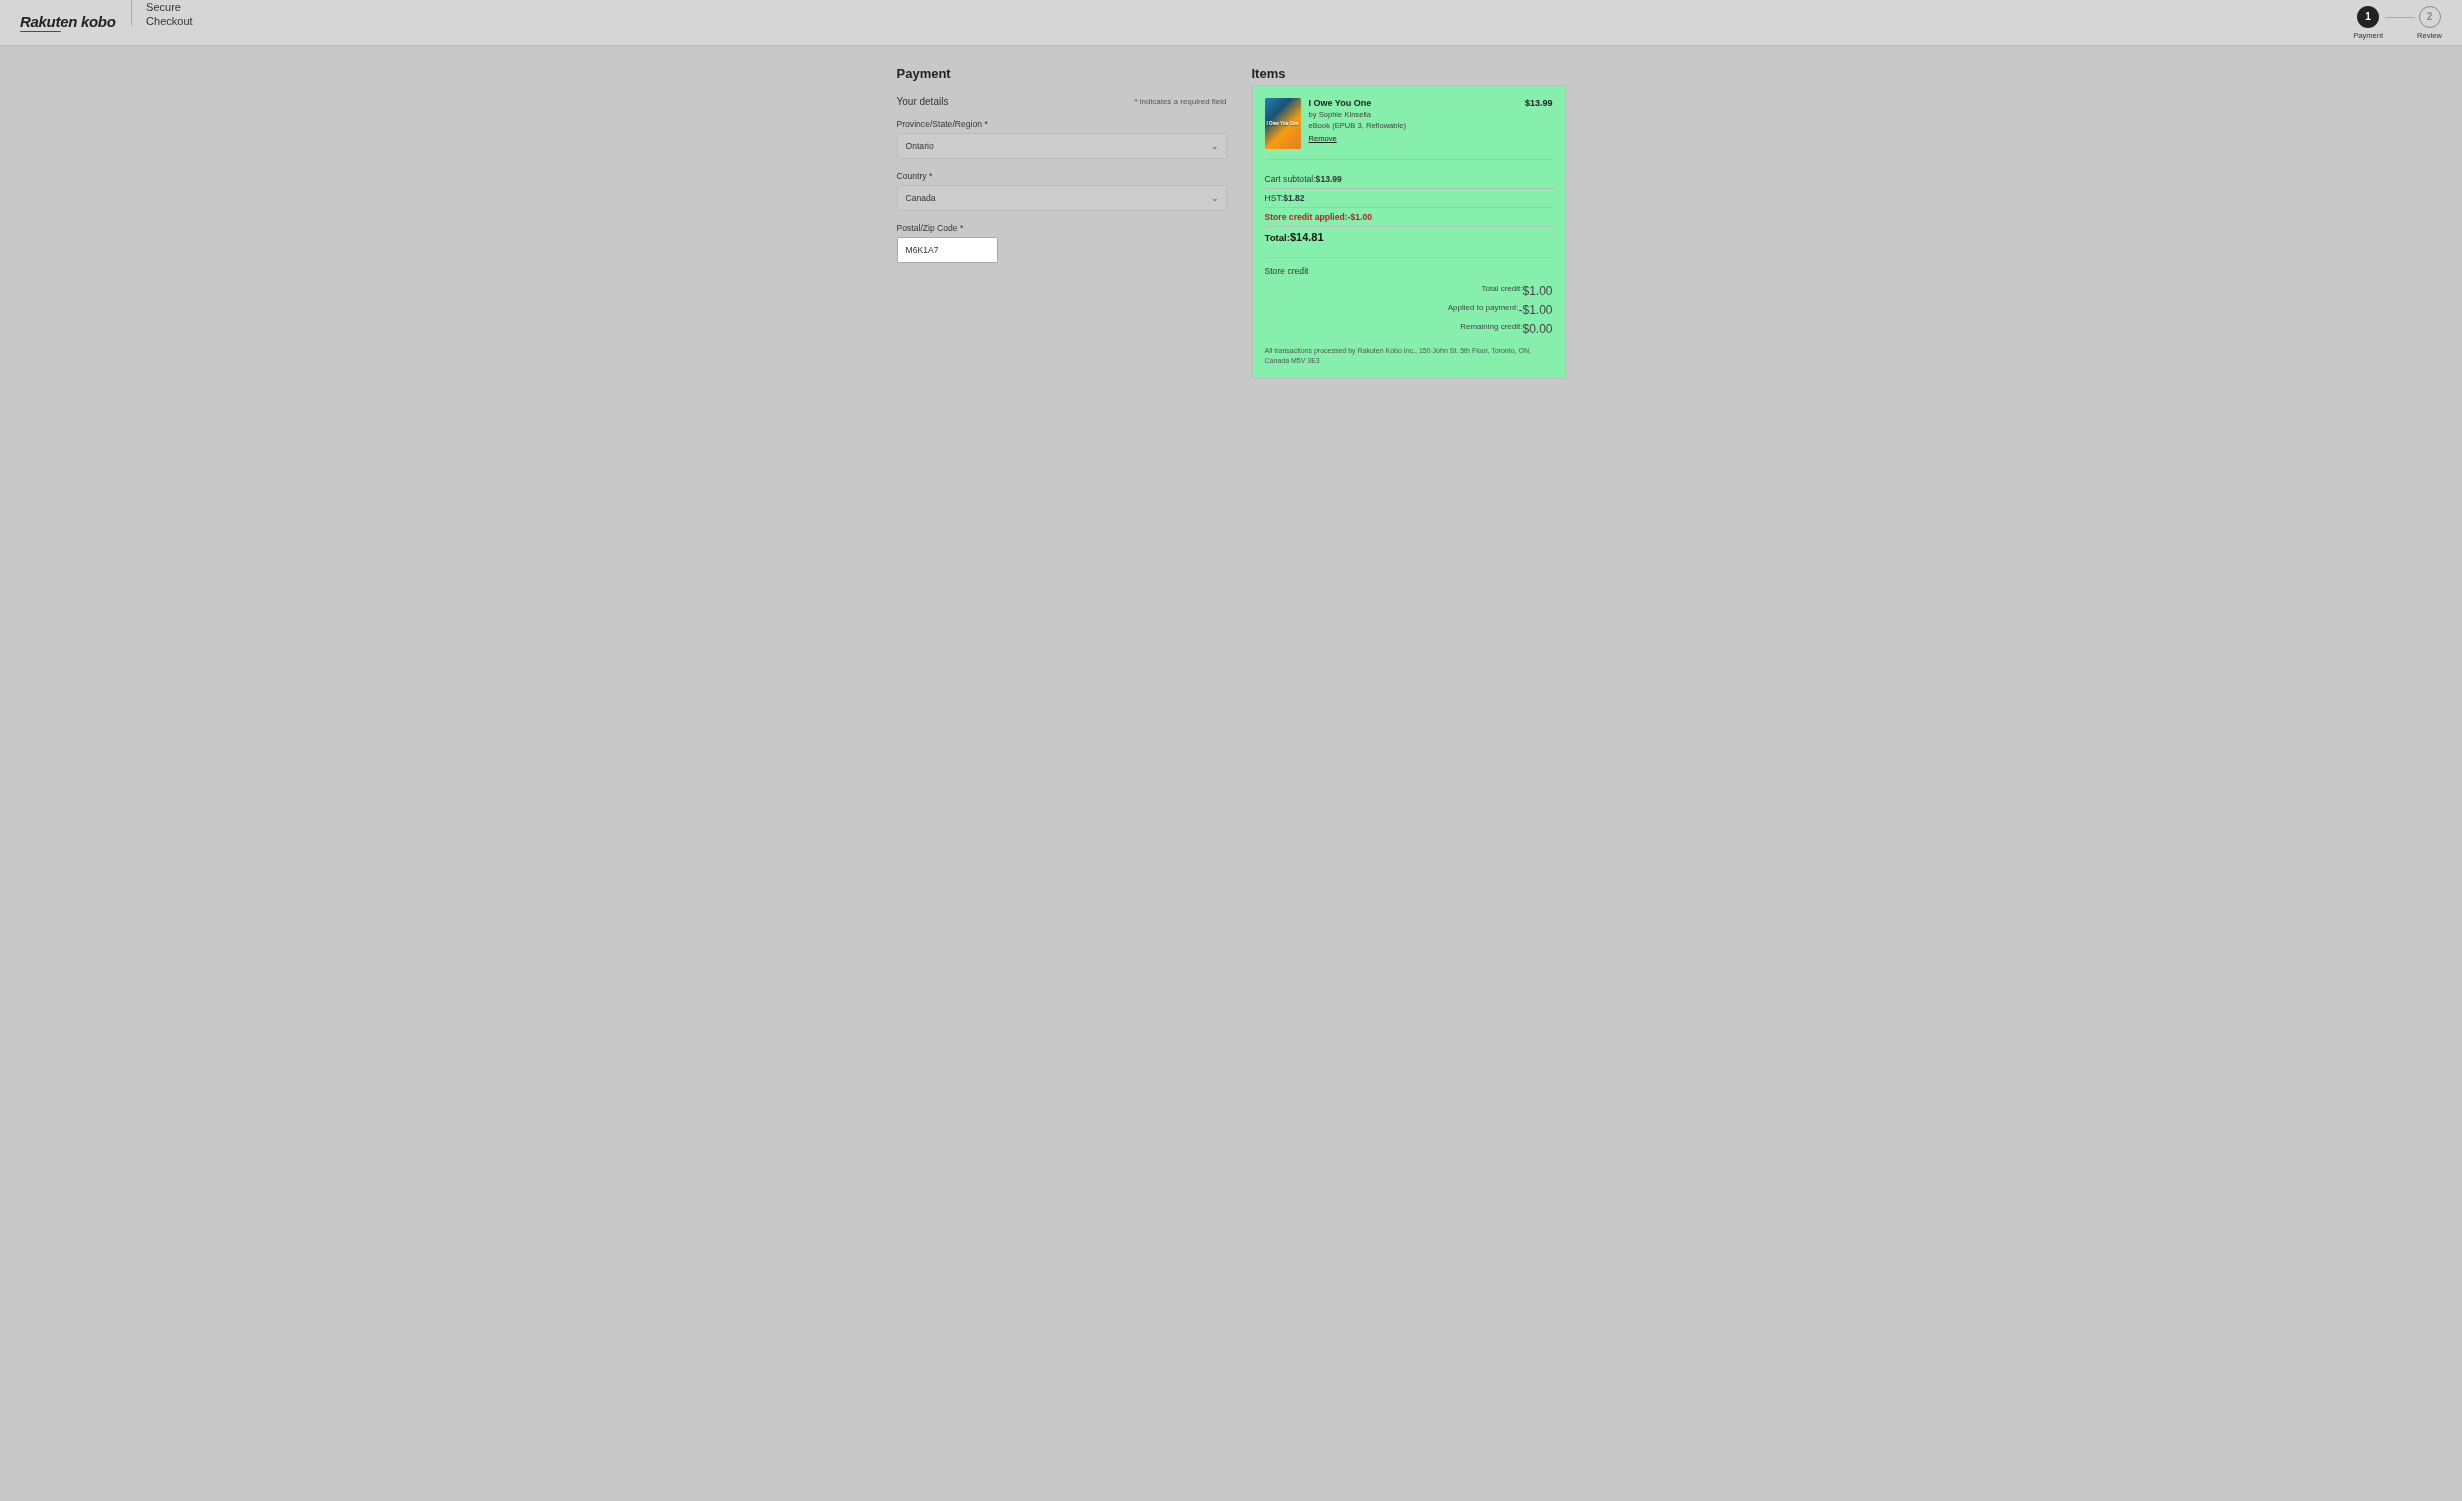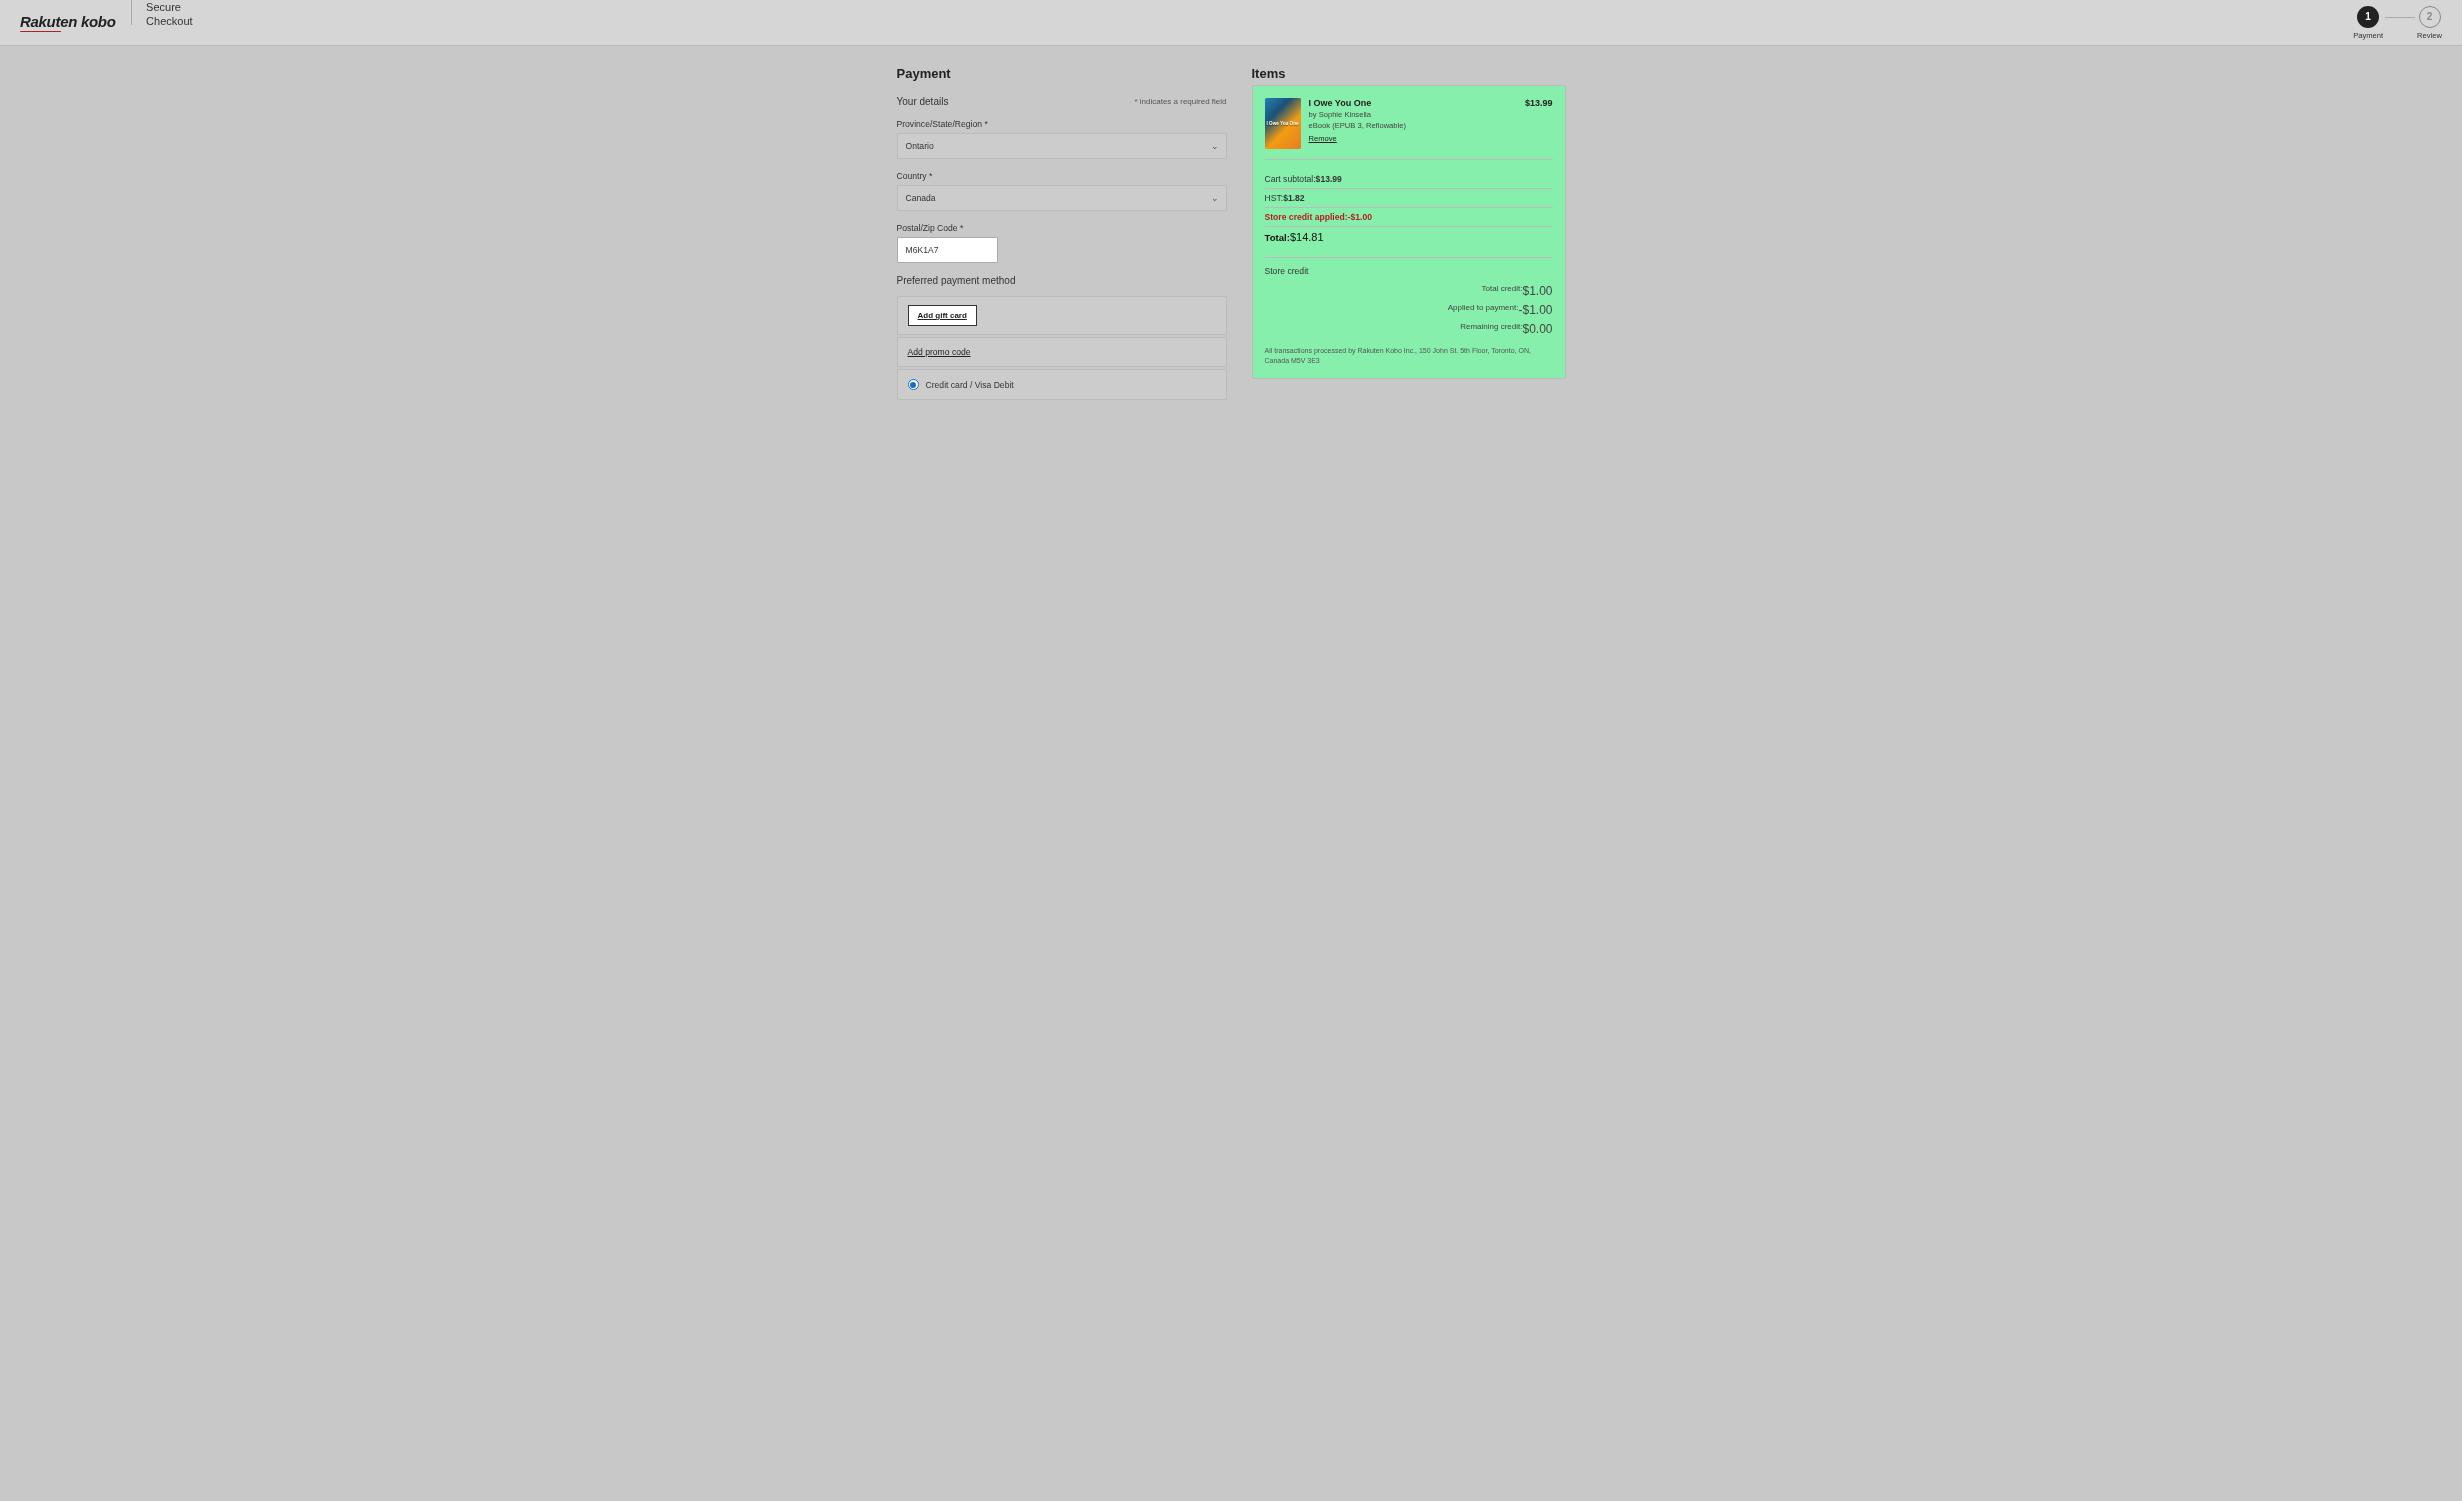--- a/index.html
+++ b/index.html
@@ -351,21 +351,21 @@
       color: #b22222;
       font-weight: 600;
     }
     .totals-value {
       font-size: 8.6px;
       color: #333;
       font-weight: 600;
     }
     .totals-value.bold {
       font-size: 11px;
-      font-weight: 400;
+      font-weight: 700;
       color: #111;
     }
     .totals-value.red {
       color: #b22222;
       font-weight: 600;
     }
 
     .store-credit-section {
       margin-top: 8px;
       padding-top: 8px;
@@ -465,44 +465,20 @@
         </select>
         <span class="select-chevron">⌄</span>
       </div>
     </div>
 
     <div class="field-group">
       <div class="field-label">Postal/Zip Code *</div>
       <input class="text-input" type="text" value="M6K1A7" style="">
     </div>
 
-    <div>
-      <div class="pref-payment-title">Preferred payment method</div>
-
-      <div class="payment-section-box">
-        <div class="payment-box-inner">
-          <button class="add-gift-card-btn">
-            <span>Add gift card</span>
-          </button>
-        </div>
-      </div>
-
-      <div class="promo-section-box">
-        <button class="add-promo-link">
-          <span>Add promo code</span>
-        </button>
-      </div>
-
-      <div class="credit-card-box">
-        <div class="radio-btn">
-          <div class="radio-inner"></div>
-        </div>
-        <span class="credit-card-label">Credit card / Visa Debit</span>
-      </div>
-    </div>
   </div>
 
   <div class="right-panel">
     <h2 class="items-title">Items</h2>
 
     <div class="order-box">
 
       <div class="book-row">
         <div class="book-cover">
           <div class="book-cover-text">I Owe You One</div>

